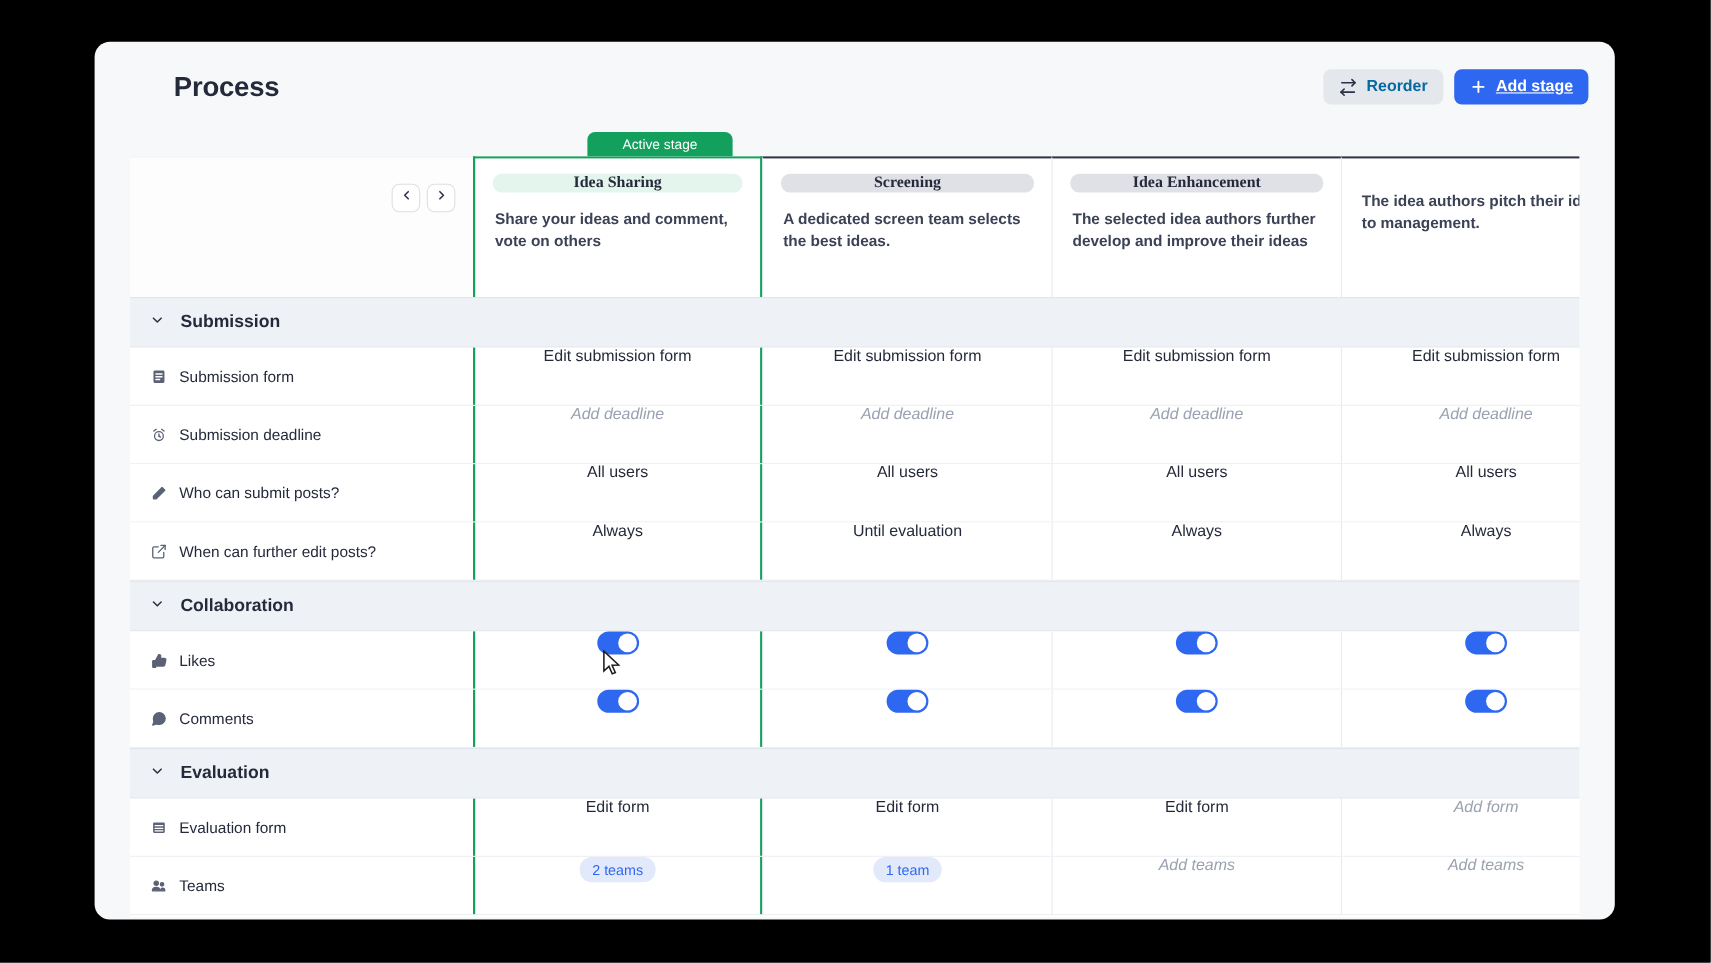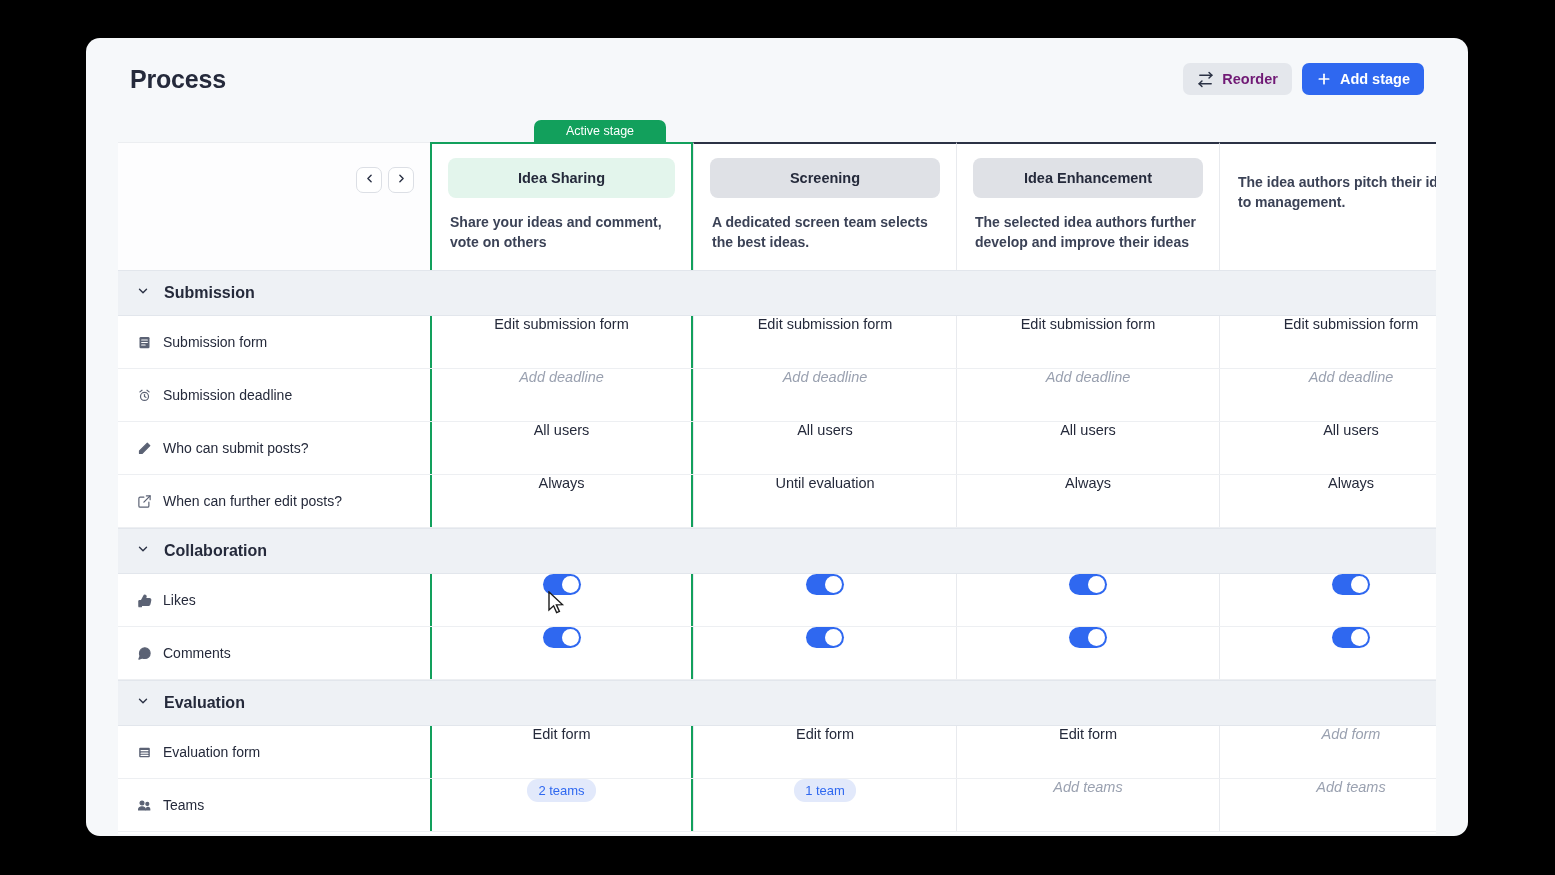--- a/index.html
+++ b/index.html
@@ -20,24 +20,25 @@
     height: 798px;
     background: #f6f8fa;
     border-radius: 14px;
     overflow: hidden;
   }
 
   
   .card-header {
     position: relative;
     height: 82px;
-    padding: 0 44px;
+    padding: 0 24px;
     display: flex;
     align-items: center;
     justify-content: space-between;
+    margin-left: 48px;
   }
   .page-title {
     font-size: 25px;
     font-weight: bold;
     color: #252a3b;
     letter-spacing: -0.2px;
   }
   .header-actions { display: flex; align-items: center; gap: 10px; }
 
   .btn {
@@ -47,22 +48,22 @@
     height: 32px;
     padding: 0 14px;
     border: none;
     border-radius: 7px;
     font-family: "Liberation Sans", sans-serif;
     font-size: 14.5px;
     font-weight: bold;
     cursor: pointer;
     white-space: nowrap;
   }
-  .btn-reorder { background: #e4e7ec; color: #701a75; }
-  .btn-add { background: #2f68f0; color: #ffffff; }
+  .btn-reorder { background: #e4e7ec; color: #0369a1; }
+  .btn-add { background: #2f68f0; color: #ffffff; text-decoration: underline; }
   .btn .ic { display: inline-flex; align-items: center; }
 
   
   .grid-wrap {
     position: relative;
     margin: 0 32px;
     height: 714px;
     overflow: hidden;
   }
 
@@ -134,28 +135,29 @@
     padding: 14px 16px 0 16px;
     border-top: 2px solid #2b3245;
     height: 128px;
   }
   .stage-head.active {
     border-top: 2px solid #12a05c;
     border-left: 2px solid #12a05c;
     border-right: 2px solid #12a05c;
   }
   .stage-pill {
-    height: 40px;
+    height: 17px;
     border-radius: 8px;
     background: #dfe1e6;
     color: #252a3b;
     font-size: 14.5px;
     font-weight: bold;
     display: flex; align-items: center; justify-content: center;
     cursor: pointer;
+    font-family: Liberation Serif, serif;
   }
   .stage-pill.active { background: #e3f5ec; color: #252a3b; }
   .stage-desc {
     margin-top: 14px;
     font-size: 14px;
     line-height: 20px;
     color: #3b4256;
     padding: 0 2px;
     font-weight: bold;
   }

